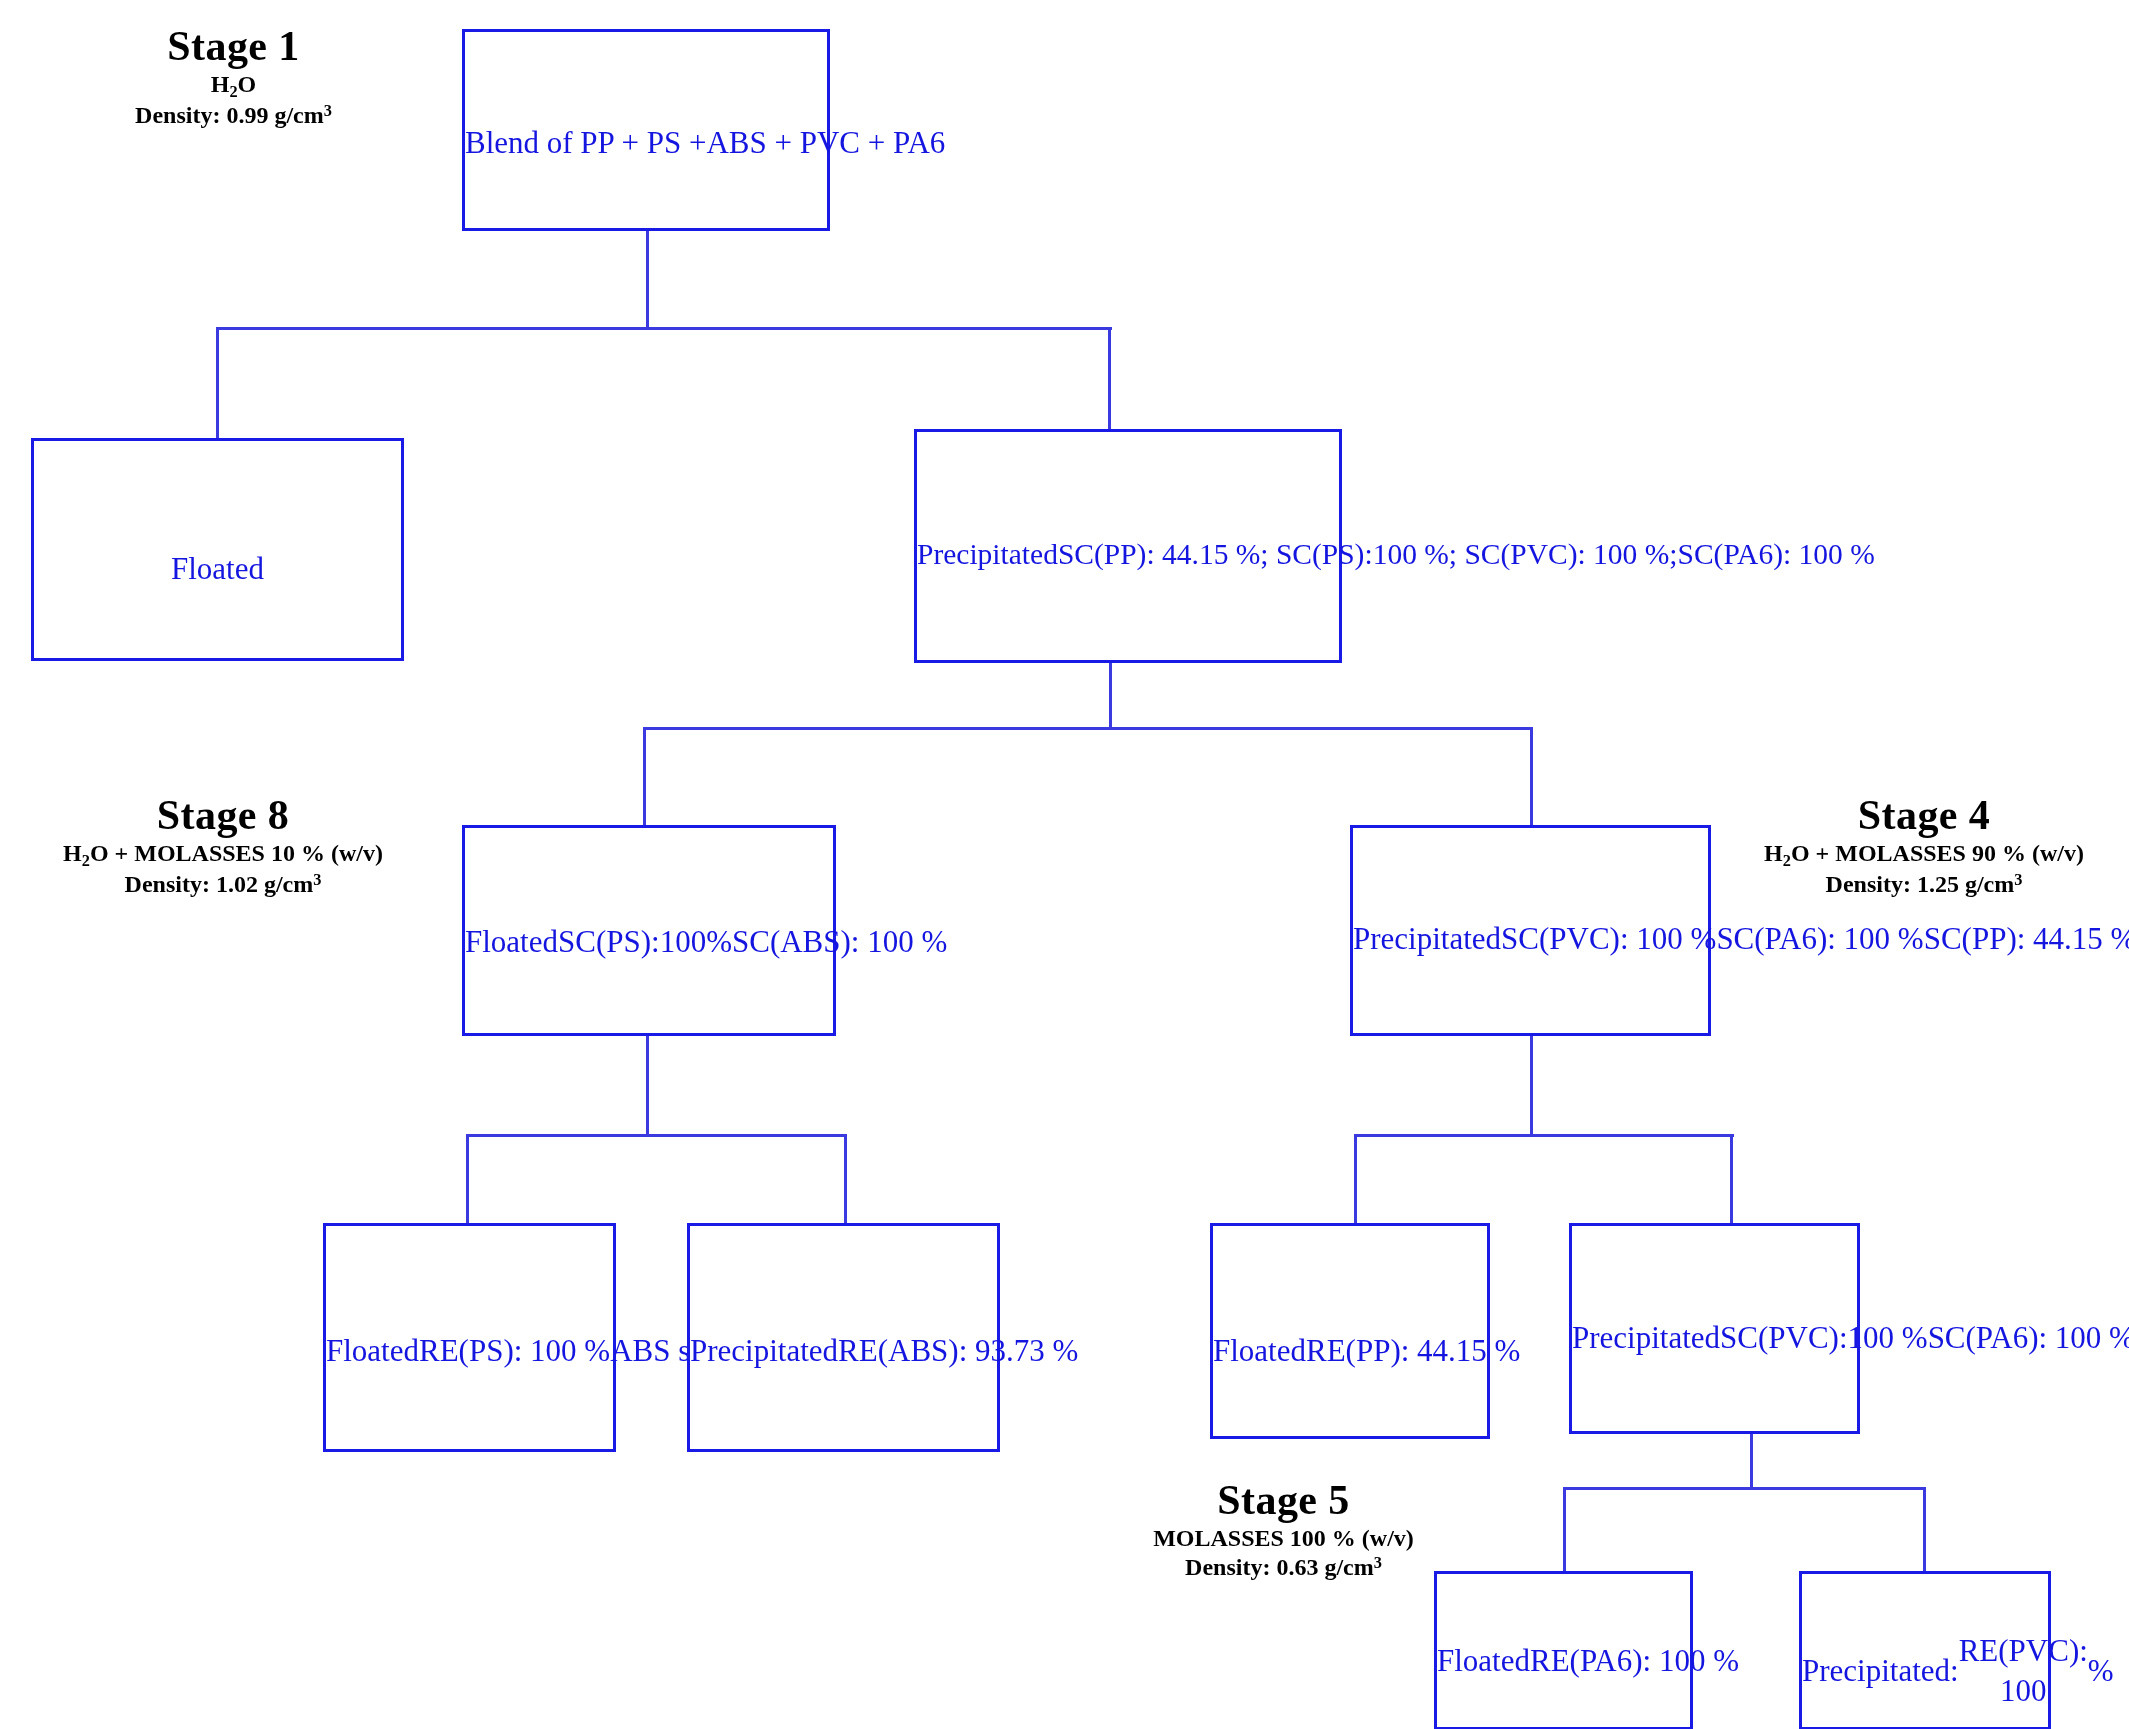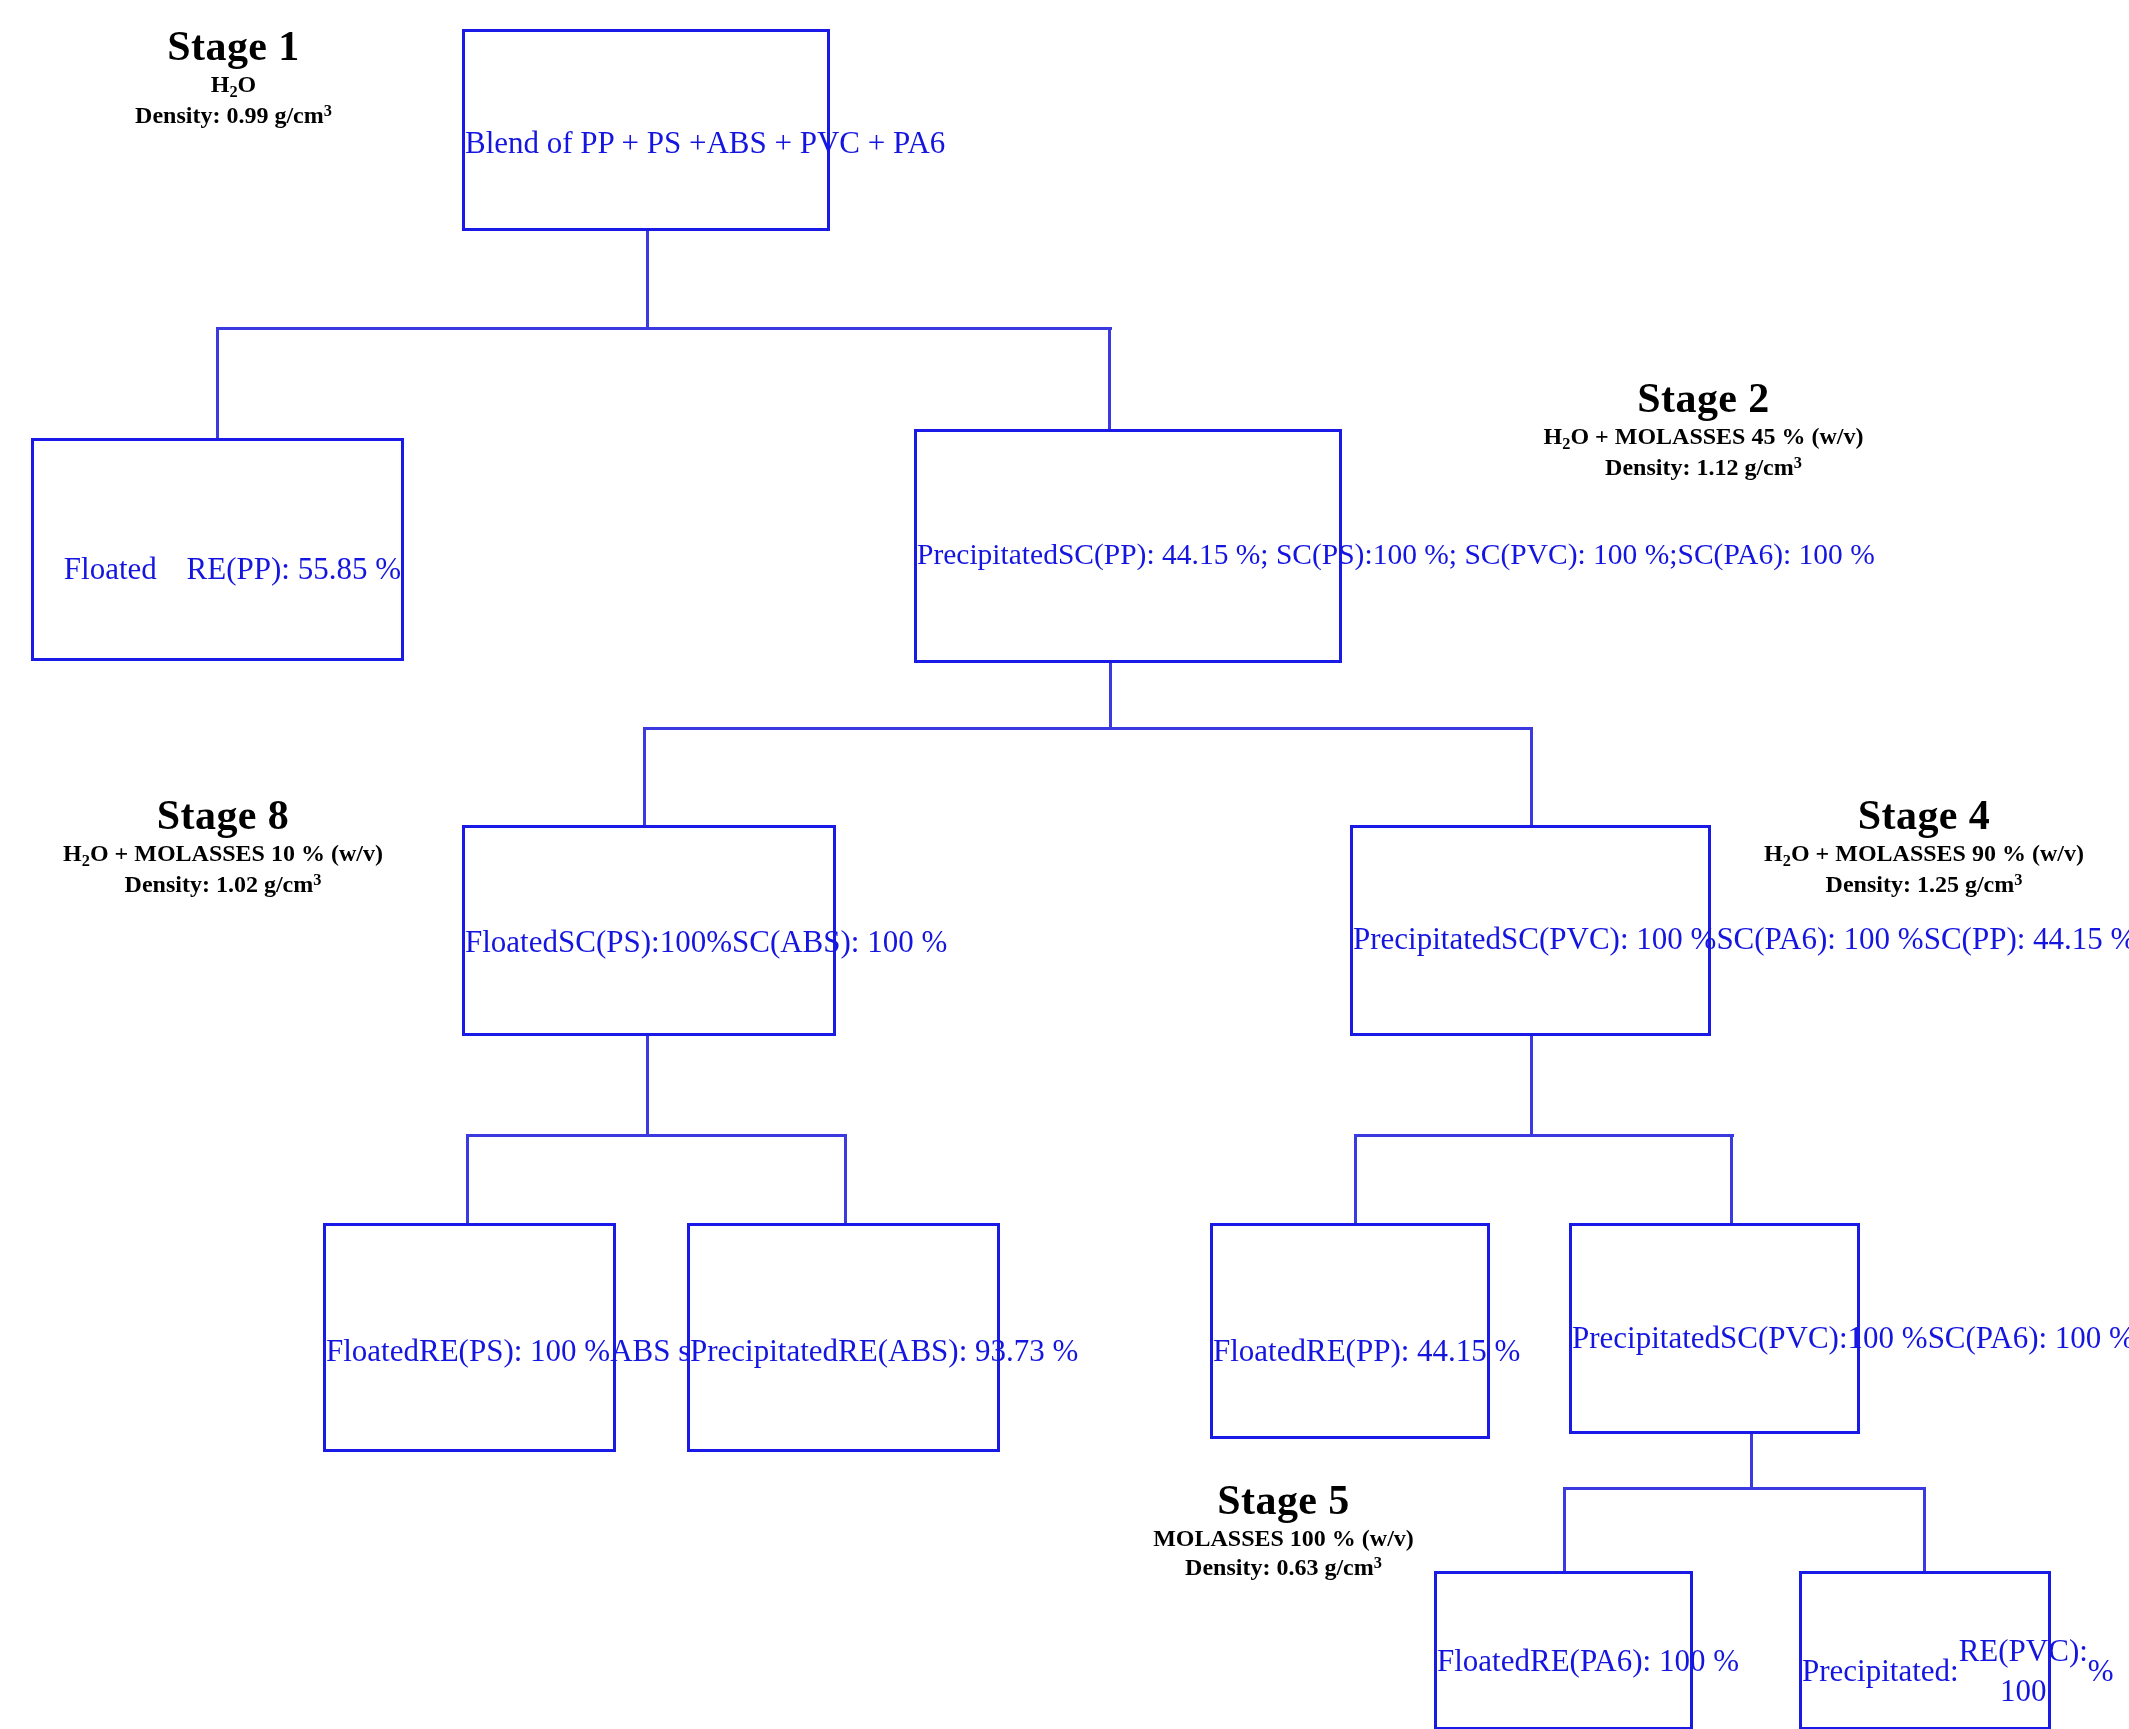--- a/index.html
+++ b/index.html
@@ -107,27 +107,20 @@
   <div class="conn v" style="left:1923px; top:1487px; height:86px;"></div>
 
   <div class="stage" style="left:72px; top:21.6px; width:323px;">
     <span class="title">Stage 1</span>
     <span class="gap-a"></span>
     <span class="sub"><span>H</span><sub>2</sub><span>O</span></span>
     <span class="gap-b"></span>
     <span class="sub"><span>Density: 0.99 g/cm</span><sup>3</sup></span>
   </div>
 
-  <div class="stage" style="left:1337px; top:374px; width:733px;">
-    <span class="title">Stage 2</span>
-    <span class="gap-a"></span>
-    <span class="sub"><span>H</span><sub>2</sub><span>O + MOLASSES 45 % (w/v)</span></span>
-    <span class="gap-b"></span>
-    <span class="sub"><span>Density: 1.12 g/cm</span><sup>3</sup></span>
-  </div>
 
   <div class="stage" style="left:0px; top:791px; width:446px;">
     <span class="title">Stage 8</span>
     <span class="gap-a"></span>
     <span class="sub"><span>H</span><sub>2</sub><span>O + MOLASSES 10 % (w/v)</span></span>
     <span class="gap-b"></span>
     <span class="sub"><span>Density: 1.02 g/cm</span><sup>3</sup></span>
   </div>
 
   <div class="stage" style="left:1719px; top:791px; width:410px;">
@@ -146,21 +139,20 @@
     <span class="sub"><span>Density: 0.63 g/cm</span><sup>3</sup></span>
   </div>
 
   <div class="node" style="left:462px; top:29px; width:368px; height:202px; padding-top:27px; font-size:31px;">
     <span class="line">Blend of PP +  PS +</span>
     <span class="line">ABS + PVC + PA6</span>
   </div>
 
   <div class="node" style="left:31px; top:438px; width:373px; height:223px; padding-top:40px; font-size:31px;">
     <span class="line">Floated</span>
-    <span class="line">RE(PP): 55.85 %</span>
   </div>
 
   <div class="node" style="left:914px; top:429px; width:428px; height:234px; padding-top:17px; font-size:29.5px;">
     <span class="line">Precipitated</span>
     <span class="line">SC(PP): 44.15 %; SC(PS):</span>
     <span class="line">100 %; SC(PVC): 100 %;</span>
     <span class="line">SC(PA6): 100 %</span>
   </div>
 
   <div class="node" style="left:462px; top:825px; width:374px; height:211px; padding-top:23px; font-size:31px;">

